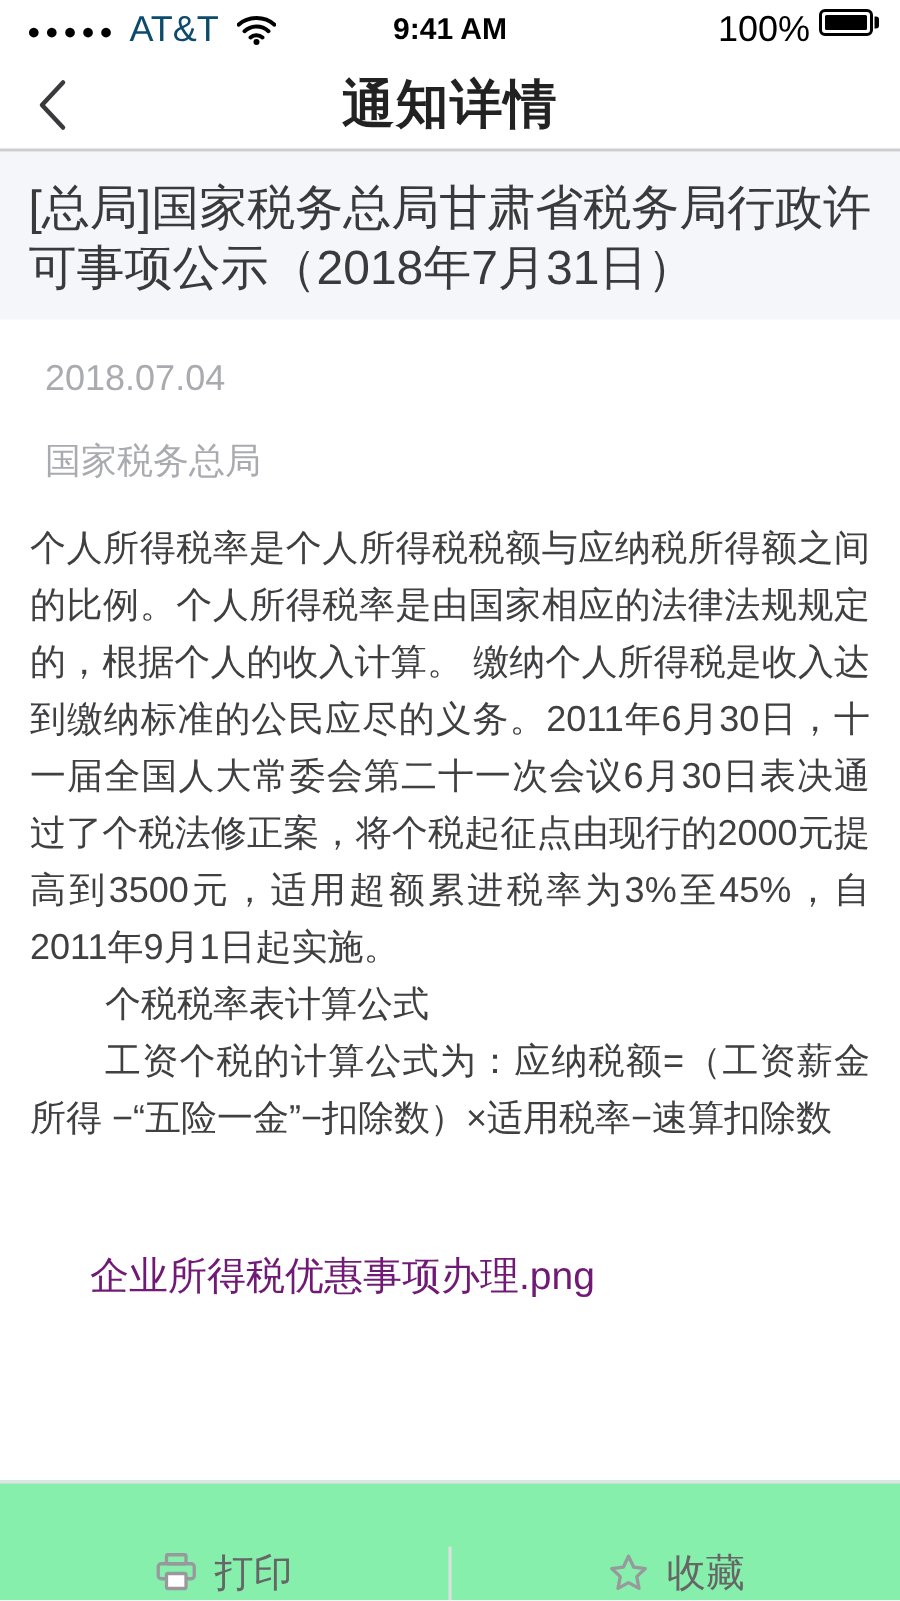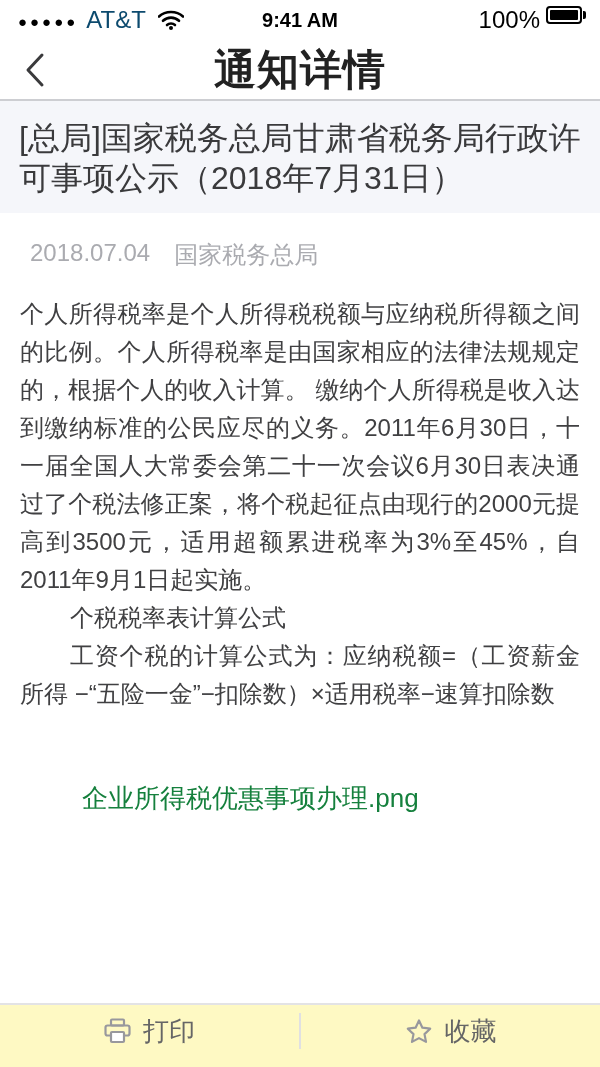--- a/index.html
+++ b/index.html
@@ -52,72 +52,72 @@
     border-bottom: 2px solid #cdced2;
     display: flex; align-items: center; justify-content: center;
     position: relative;
   }
   .back-btn {
     position: absolute; left: 14px; top: 0; bottom: 0;
     display: flex; align-items: center;
     padding: 0 10px;
     cursor: pointer;
   }
-  .nav-title { font-size: 42px; font-weight: 700; color: #222; letter-spacing: 1px; }
+  .nav-title { font-size: 35px; font-weight: 700; color: #222; letter-spacing: 1px; }
 
   
   .banner {
     background: #f5f6fa;
     padding: 17px 19px 15px 19px;
   }
   .banner-title {
     font-size: 32px;
     line-height: 40px;
     font-weight: 400;
     color: #3a3a3c;
   }
 
   
   .meta {
     padding: 26px 4px 0 30px;
     font-size: 24px;
     color: #aaabb0;
-    display: flex; gap: 24px;
+    display: flex; gap: 24px; flex-direction: column;
   }
 
   
   .article {
     padding: 24px 20px 0 20px;
     font-size: 24px;
     line-height: 38px;
     color: #404042;
   }
   .article p { text-align: justify; }
   .article p.indented { text-indent: 50px; }
 
   
   .attachments { padding: 38px 20px 0 20px; }
   .attachments-heading { font-size: 30px; font-weight: 700; color: #222; }
   .attachment-link {
     display: inline-block;
-    margin: 30px 0 0 62px;
+    margin: 30px 0 0 40px;
     font-size: 26px;
-    color: #15803d;
+    color: #701a75;
     text-decoration: none;
     cursor: pointer;
   }
 
   
   .footer-bar {
     position: absolute; left: 0; right: 0; bottom: 0;
-    height: 64px;
-    background: #fef9c3;
+    height: 80px;
+    background: #86efac;
     border-top: 2px solid #e3e3e5;
     display: flex;
-    align-items: flex-start;
+    align-items: flex-end;
     padding-top: 7px;
   }
   .footer-btn {
     flex: 1;
     display: flex; align-items: center; justify-content: center;
     gap: 12px;
     height: 38px;
     font-size: 26px;
     color: #666;
     cursor: pointer;

